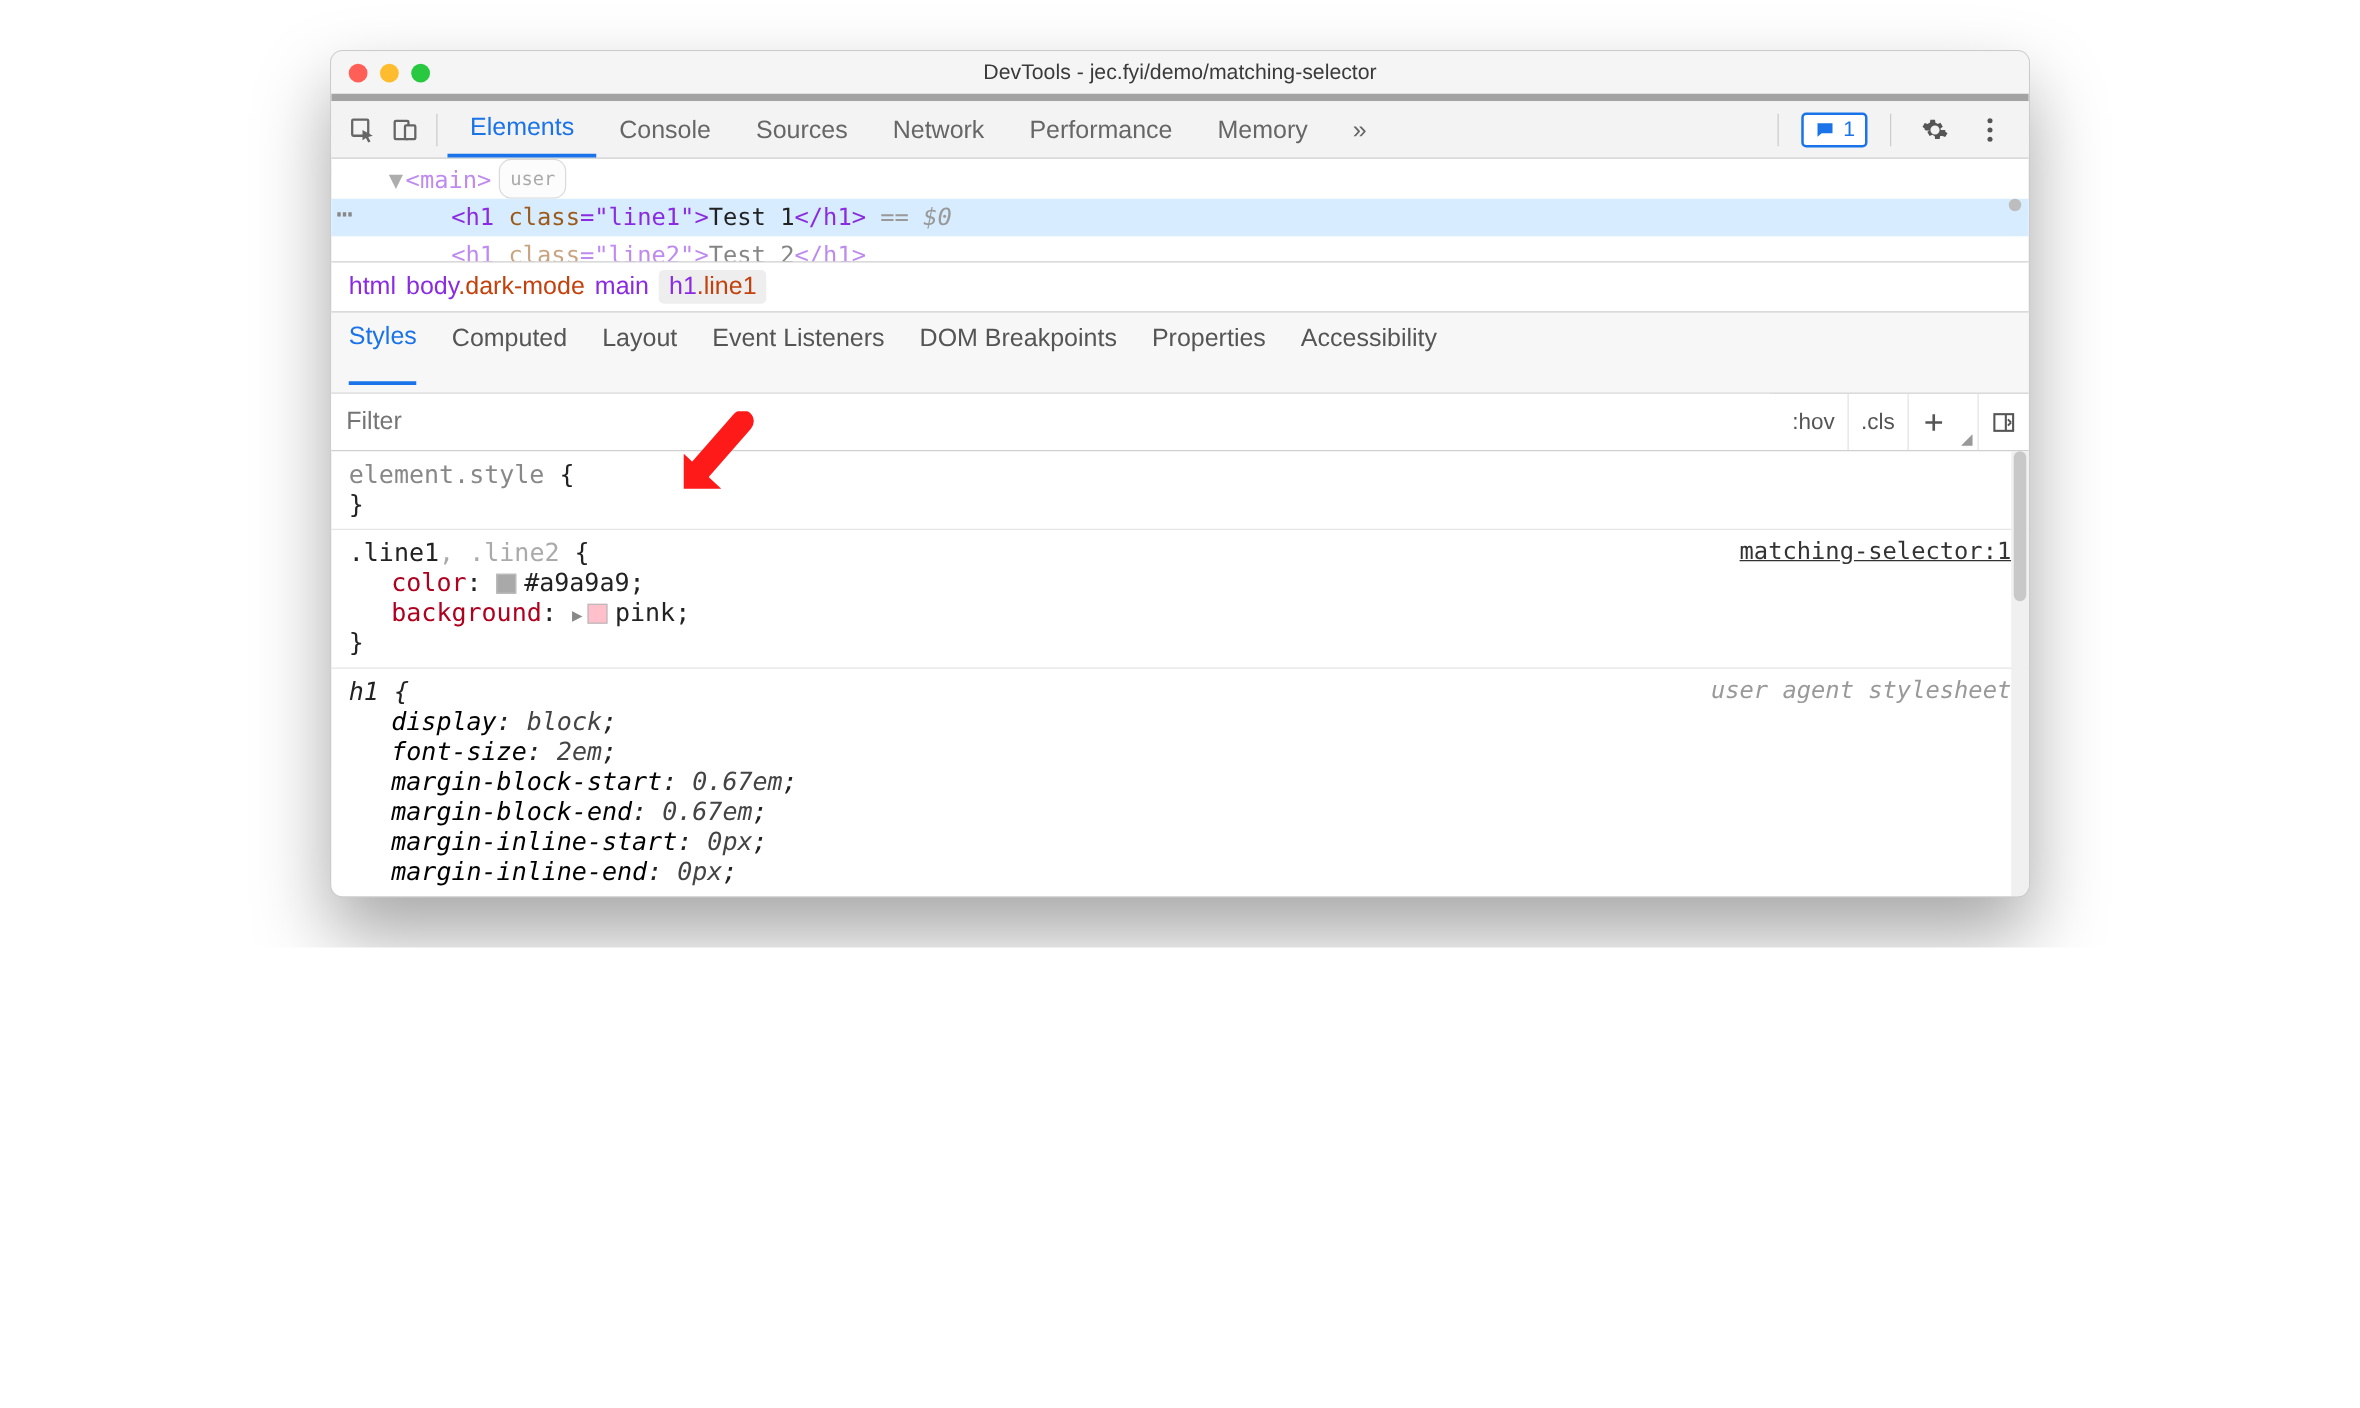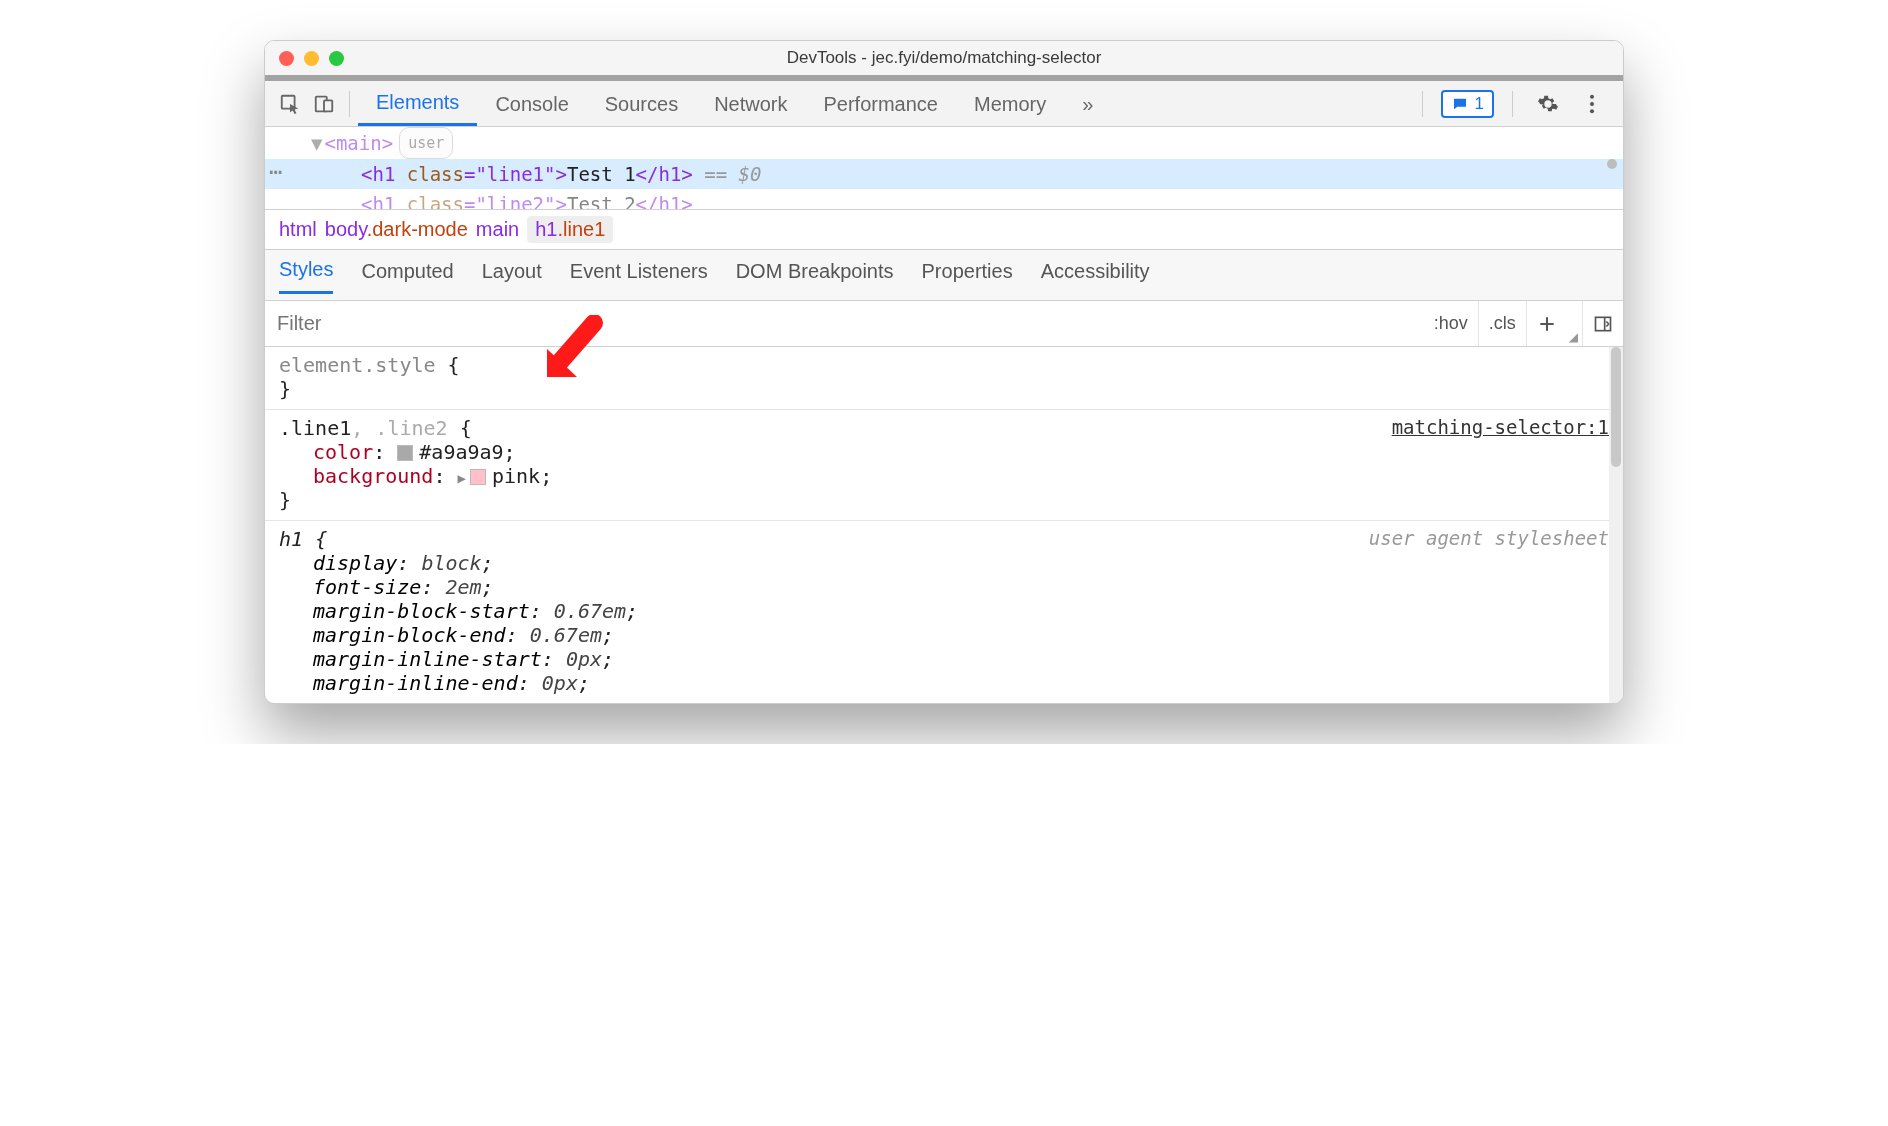--- a/index.html
+++ b/index.html
@@ -96,21 +96,21 @@
   .crumbs .clsp { color:#c2410c; }
   .crumbs .crumb.sel { background:#eeeeee; padding:2px 8px; border-radius:4px; }
 
   
   .subtabs {
     display:flex; align-items:center; gap:28px; padding:8px 14px 6px 14px;
     border-top:1px solid #d0d0d0;
     background:#f7f7f7;
     font-size:20px; color:#555;
   }
-  .subtabs .stab { padding-bottom:10px; cursor:pointer; }
+  .subtabs .stab { padding-bottom:24px; cursor:pointer; }
   .subtabs .stab.active { color:#1a73e8; border-bottom:3px solid #1a73e8; }
 
   
   .filterrow {
     display:flex; align-items:center; border-top:1px solid #d0d0d0;
     height:46px; background:#fff;
   }
   .filterrow input {
     flex:1; border:none; outline:none; font-size:20px; padding:0 12px; color:#333; height:100%;
   }

